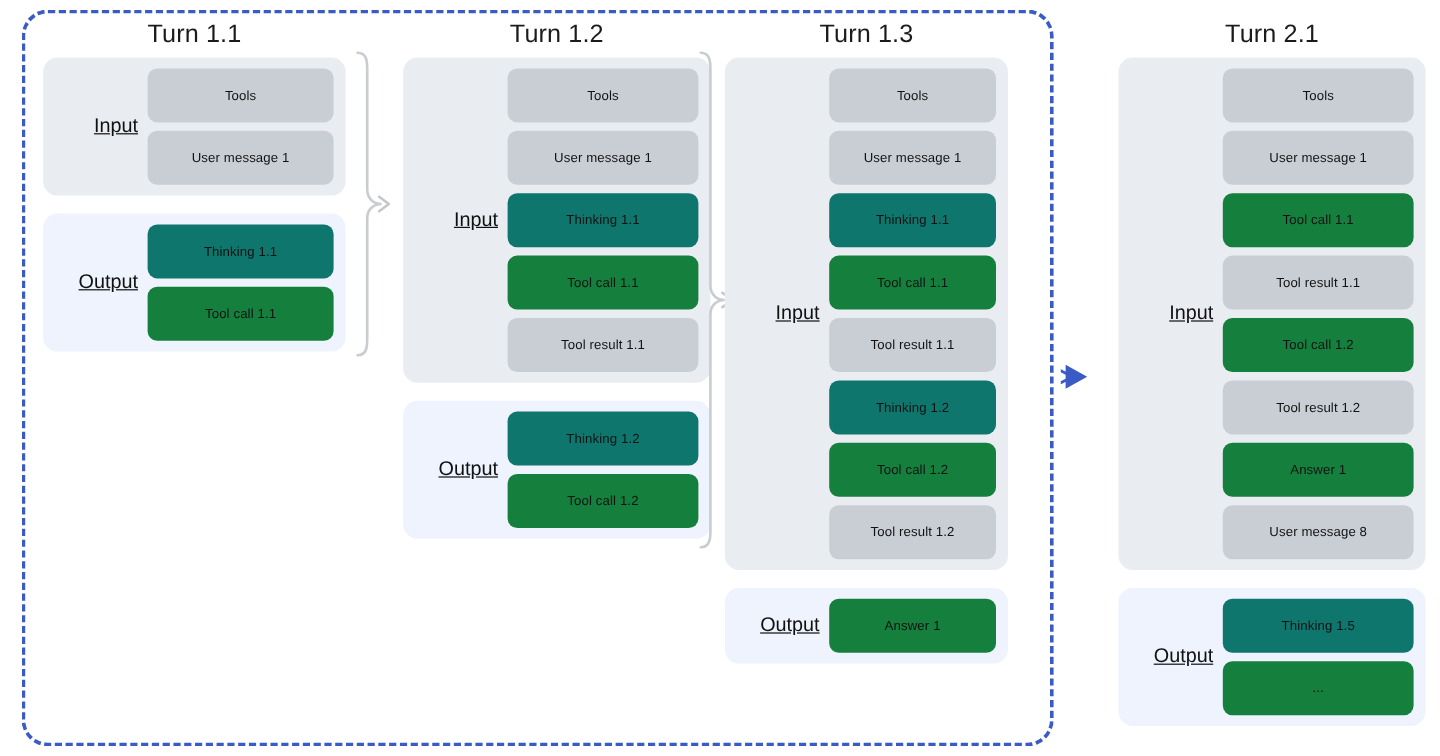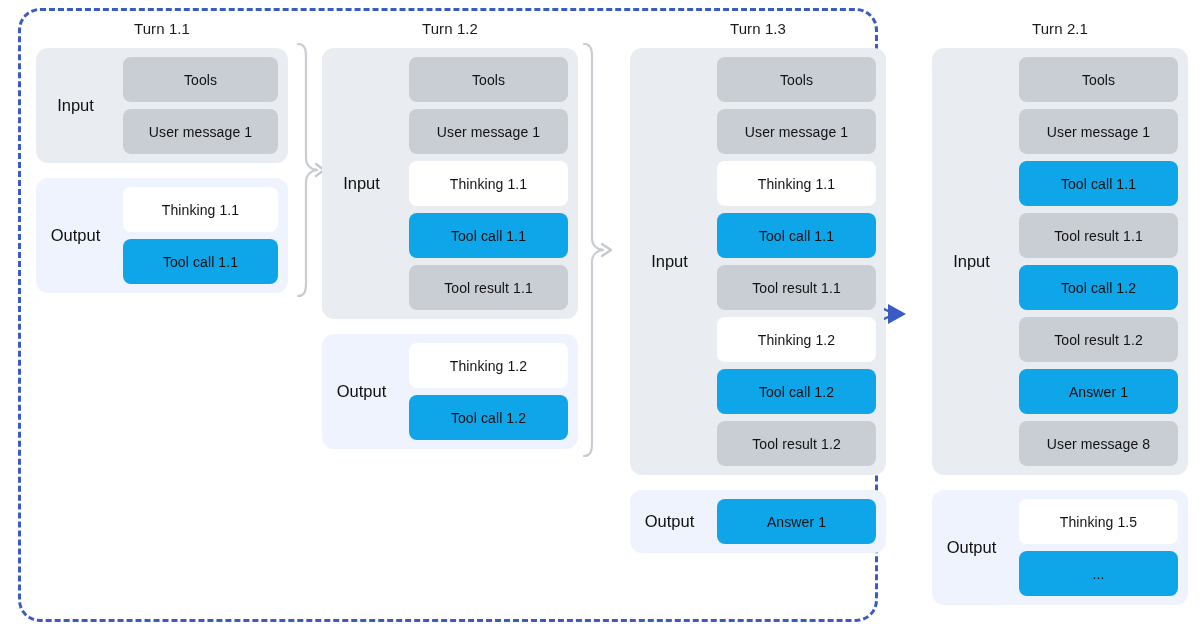--- a/index.html
+++ b/index.html
@@ -32,21 +32,21 @@
     box-sizing: border-box;
     pointer-events: none;
   }
 
   
   .turn-col {
     position: absolute;
     top: 18px;
   }
   .turn-title {
-    font-size: 15px;
+    font-size: 21px;
     color: #1b1b1b;
     text-align: center;
     line-height: 22px;
     height: 22px;
     letter-spacing: 0.1px;
   }
 
   .section {
     position: relative;
     border-radius: 12px;
@@ -54,45 +54,46 @@
     align-items: center;
     box-sizing: border-box;
     padding: 9px 10px 9px 0;
   }
   .section.input  { background: #e9edf2; }
   .section.output { background: #eef3fe; }
 
   .section-label {
     font-size: 16.5px;
     color: #111111;
-    text-align: center;
+    text-align: right;
     flex: 0 0 auto;
     padding-right: 8px;
     white-space: nowrap;
+    text-decoration: underline;
   }
   .rows {
     flex: 1 1 auto;
     display: flex;
     flex-direction: column;
     gap: 7px;
   }
   .chip {
     height: 45px;
     border-radius: 8px;
     display: flex;
     align-items: center;
     justify-content: center;
-    font-size: 14px;
+    font-size: 11px;
     color: #121212;
     white-space: nowrap;
     letter-spacing: 0.1px;
   }
   .chip.gray     { background: #c9ced4; }
-  .chip.thinking { background: #ffffff; }
-  .chip.light    { background: #0ea5e9; }
+  .chip.thinking { background: #0f766e; }
+  .chip.light    { background: #15803d; }
 
   .gap { height: 15px; }
 
   
   .connector {
     position: absolute;
     pointer-events: none;
   }
   .connector svg { display: block; }
 
@@ -128,21 +129,21 @@
     </div>
   </div>
 
   <div class="connector" style="left:292px; top:40px;">
     <svg width="34" height="260" viewBox="0 0 34 260" fill="none">
       <path d="M6 4 C14 4 14 12 14 18 L14 118 C14 126 20 130 26 130 L26 130 C20 130 14 134 14 142 L14 242 C14 248 14 256 6 256" stroke="#c9ccd1" stroke-width="2.2" fill="none" stroke-linecap="round"></path>
       <path d="M24 124 L32 130 L24 136" stroke="#c4c7cc" stroke-width="2.2" fill="none" stroke-linecap="round" stroke-linejoin="round"></path>
     </svg>
   </div>
 
-  <div class="turn-col" style="left:322px; width:256px;">
+  <div class="turn-col" style="left:336px; width:256px;">
     <div class="turn-title">Turn 1.2</div>
     <div class="section input" style="margin-top:8px;">
       <div class="section-label" style="width:79px;">Input</div>
       <div class="rows">
         <div class="chip gray">Tools</div>
         <div class="chip gray">User message 1</div>
         <div class="chip thinking">Thinking 1.1</div>
         <div class="chip light">Tool call 1.1</div>
         <div class="chip gray">Tool result 1.1</div>
       </div>
@@ -157,21 +158,21 @@
     </div>
   </div>
 
   <div class="connector" style="left:578px; top:40px;">
     <svg width="36" height="420" viewBox="0 0 36 420" fill="none">
       <path d="M6 4 C14 4 14 12 14 18 L14 198 C14 206 20 210 26 210 L26 210 C20 210 14 214 14 222 L14 402 C14 408 14 416 6 416" stroke="#c9ccd1" stroke-width="2.2" fill="none" stroke-linecap="round"></path>
       <path d="M24 204 L33 210 L24 216" stroke="#c4c7cc" stroke-width="2.2" fill="none" stroke-linecap="round" stroke-linejoin="round"></path>
     </svg>
   </div>
 
-  <div class="turn-col" style="left:630px; width:256px;">
+  <div class="turn-col" style="left:604px; width:236px;">
     <div class="turn-title">Turn 1.3</div>
     <div class="section input" style="margin-top:8px;">
       <div class="section-label" style="width:79px;">Input</div>
       <div class="rows">
         <div class="chip gray">Tools</div>
         <div class="chip gray">User message 1</div>
         <div class="chip thinking">Thinking 1.1</div>
         <div class="chip light">Tool call 1.1</div>
         <div class="chip gray">Tool result 1.1</div>
         <div class="chip thinking">Thinking 1.2</div>

